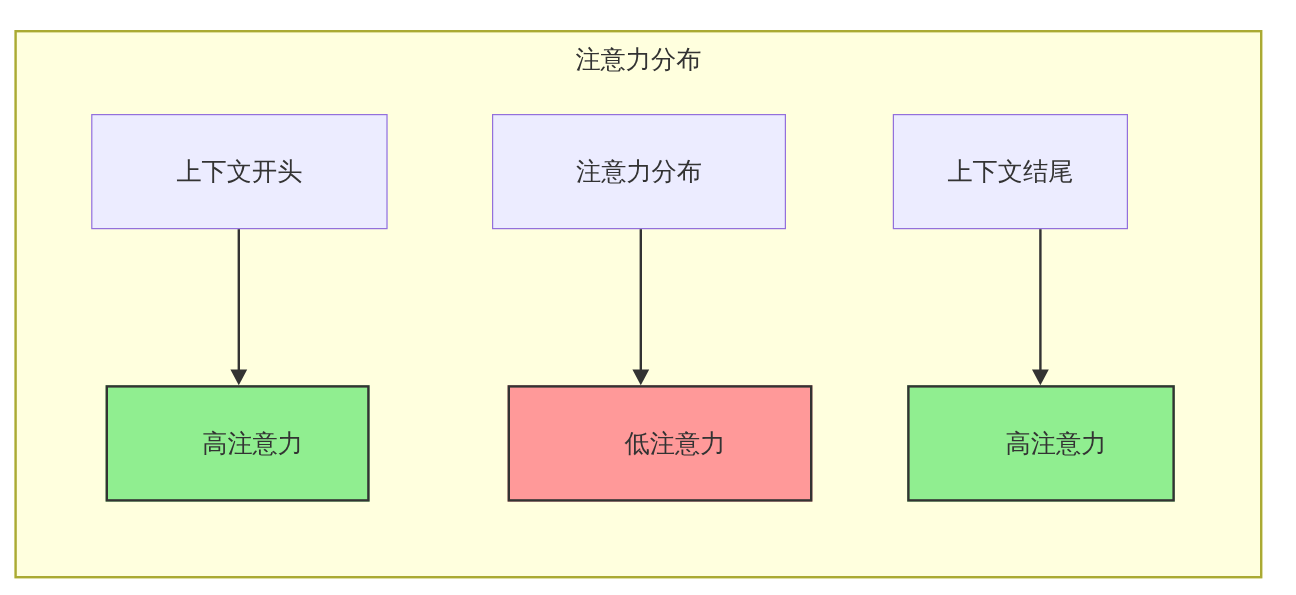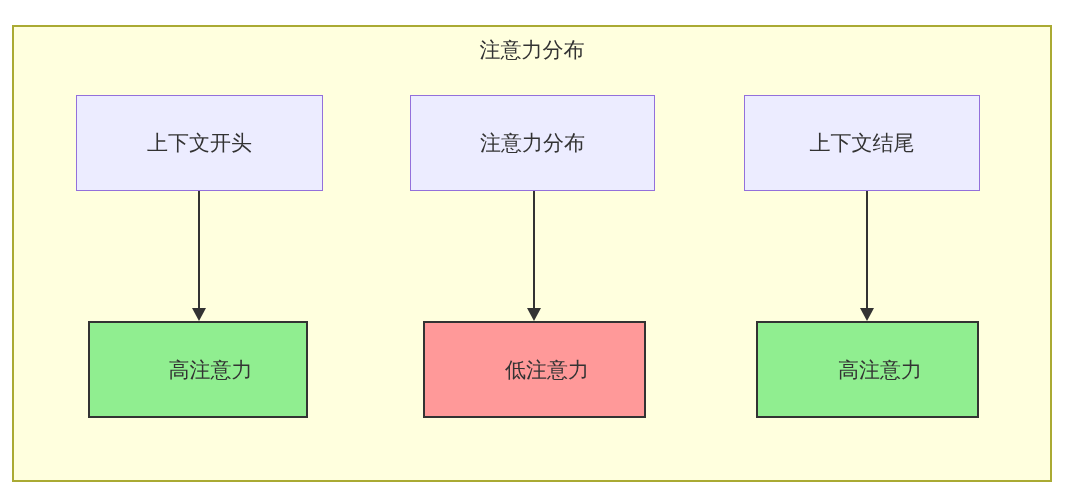--- a/index.html
+++ b/index.html
@@ -52,24 +52,24 @@
     border: 2.5px solid var(--result-border, #333333);
     top: 294px;
     height: 97px;
     padding-left: 25px;
   }
   .node.result[data-type="high"] { background: var(--high-fill, #90ee90); }
   .node.result[data-type="low"]  { background: var(--low-fill, #ff9999); }
 
   .src-1 { left: 62px;  width: 247px; }
   .src-2 { left: 396px; width: 245px; }
-  .src-3 { left: 730px; width: 236px; text-align: right; }
+  .src-3 { left: 730px; width: 196px; text-align: right; }
 
   .res-1 { left: 74px;  width: 220px; }
-  .res-2 { left: 409px; width: 223px; }
+  .res-2 { left: 409px; width: 254px; }
   .res-3 { left: 742px; width: 223px; }
 
   .arrow {
     position: absolute;
     top: 164px;
     height: 130px;
     width: 14px;
     transform: translateX(-50%);
   }
   .arrow-1 { left: 185px; }

